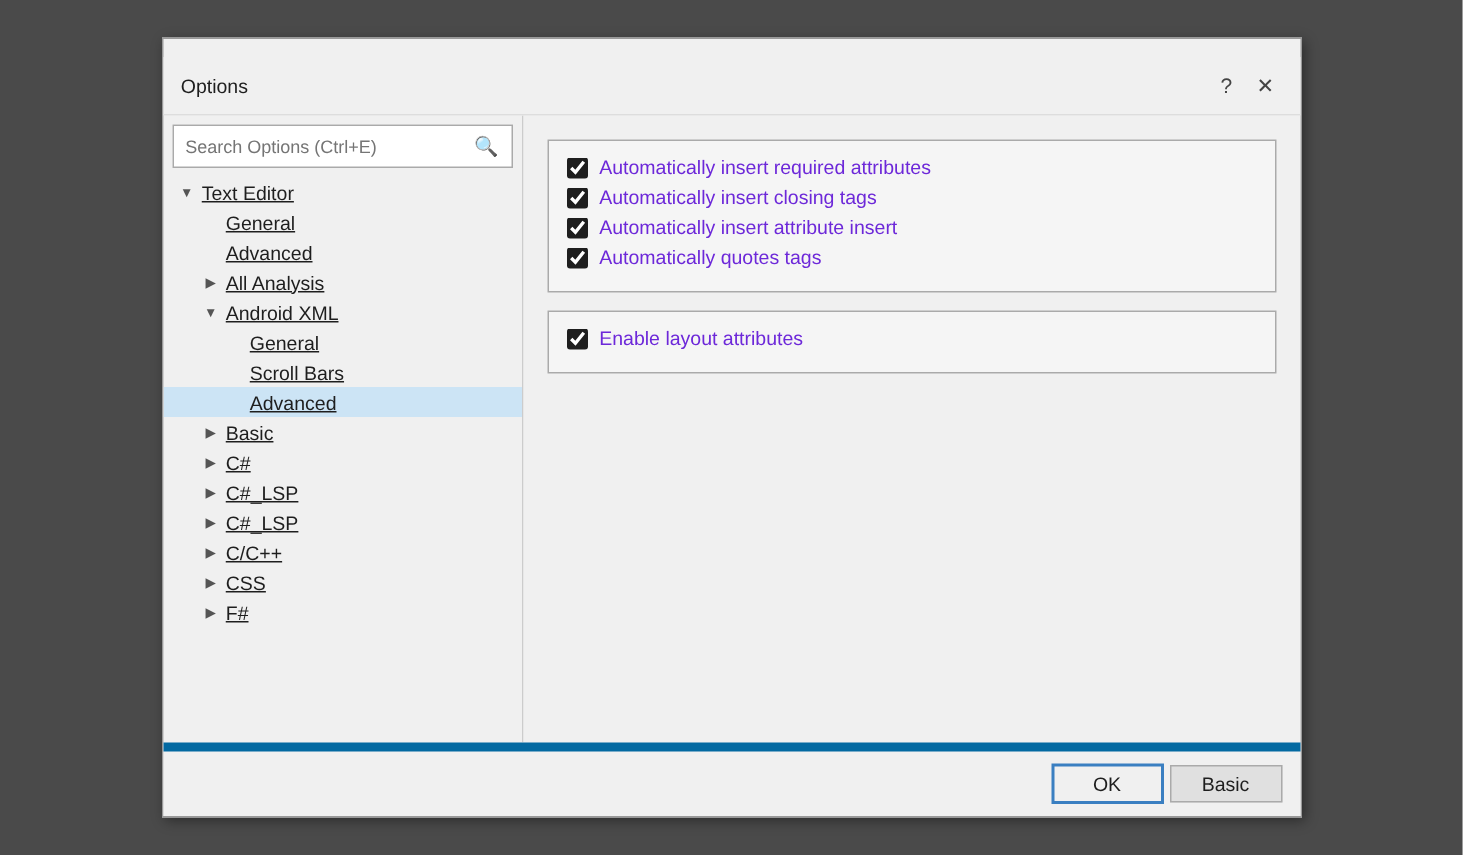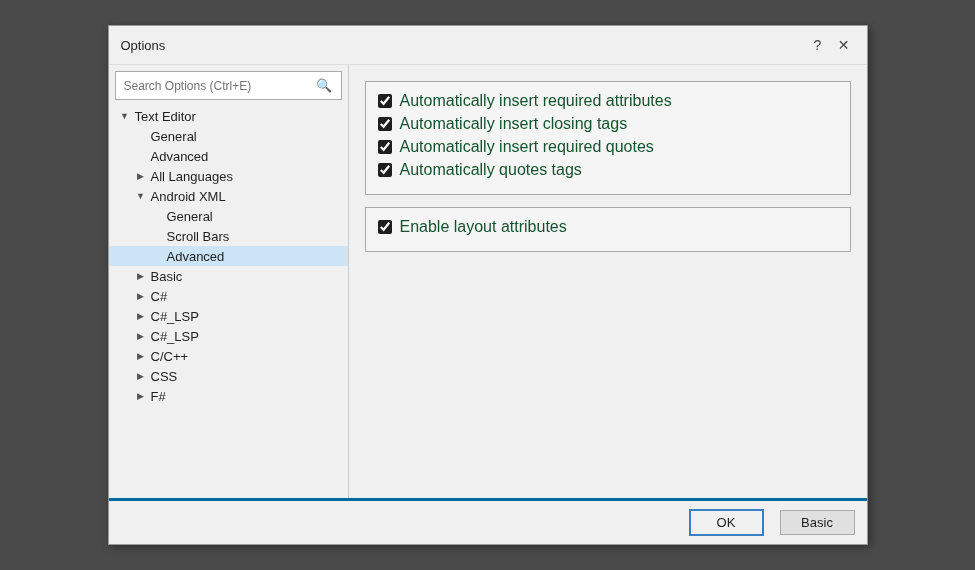--- a/index.html
+++ b/index.html
@@ -23,20 +23,21 @@
       flex-direction: column;
       box-shadow: 2px 2px 8px rgba(0,0,0,0.4);
     }
     .title-bar {
       background: #f0f0f0;
       padding: 8px 12px;
       display: flex;
       align-items: center;
       justify-content: space-between;
       border-bottom: 1px solid #ddd;
+      margin-top: 12px;
     }
     .title-bar-left {
       display: flex;
       align-items: center;
       gap: 6px;
       font-size: 13px;
       font-weight: normal;
     }
     .title-bar-right {
       display: flex;
@@ -110,20 +111,21 @@
       display: inline-flex;
       align-items: center;
       justify-content: center;
       font-size: 9px;
       color: #555;
       flex-shrink: 0;
     }
     .tree-label {
       padding-left: 2px;
       font-size: 13px;
+      text-decoration: underline;
     }
     .indent-1 { padding-left: 8px; }
     .indent-2 { padding-left: 24px; }
     .indent-3 { padding-left: 40px; }
     .right-panel {
       flex: 1;
       padding: 16px;
       background: #f0f0f0;
       overflow-y: auto;
     }
@@ -145,30 +147,30 @@
       gap: 8px;
       margin-bottom: 5px;
     }
     .checkbox-row input[type="checkbox"] {
       width: 14px;
       height: 14px;
       accent-color: #1e1e1e;
       cursor: pointer;
     }
     .checkbox-label {
-      font-size: 16px;
-      color: #14532d;
+      font-size: 13px;
+      color: #6d28d9;
     }
     .dialog-footer {
       display: flex;
       justify-content: flex-end;
       align-items: center;
       padding: 8px 12px;
-      border-top: 3px solid #0369a1;
-      gap: 16px;
+      border-top: 6px solid #0369a1;
+      gap: 4px;
       background: #f0f0f0;
     }
     .footer-btn {
       padding: 4px 20px;
       font-size: 13px;
       cursor: pointer;
       background: #e0e0e0;
       border: 1px solid #aaa;
       color: #1e1e1e;
       min-width: 75px;
@@ -215,21 +217,21 @@
         <div class="tree-item indent-2">
           <span class="expand-icon"></span>
           <span class="tree-label">General</span>
         </div>
         <div class="tree-item indent-2">
           <span class="expand-icon"></span>
           <span class="tree-label">Advanced</span>
         </div>
         <div class="tree-item indent-2">
           <span class="expand-icon">▶</span>
-          <span class="tree-label">All Languages</span>
+          <span class="tree-label">All Analysis</span>
         </div>
         <div class="tree-item indent-2">
           <span class="expand-icon">▼</span>
           <span class="tree-label">Android XML</span>
         </div>
         <div class="tree-item indent-3">
           <span class="expand-icon"></span>
           <span class="tree-label">General</span>
         </div>
         <div class="tree-item indent-3">
@@ -277,21 +279,21 @@
         <div class="checkbox-row">
           <input type="checkbox" checked="" style="">
           <span class="checkbox-label">Automatically insert required attributes</span>
         </div>
         <div class="checkbox-row">
           <input type="checkbox" checked="" style="">
           <span class="checkbox-label">Automatically insert closing tags</span>
         </div>
         <div class="checkbox-row">
           <input type="checkbox" checked="" style="">
-          <span class="checkbox-label">Automatically insert required quotes</span>
+          <span class="checkbox-label">Automatically insert attribute insert</span>
         </div>
         <div class="checkbox-row">
           <input type="checkbox" checked="" style="">
           <span class="checkbox-label">Automatically quotes tags</span>
         </div>
       </div>
 
       <div class="section">
         <div class="checkbox-row">
           <input type="checkbox" checked="" style="">

